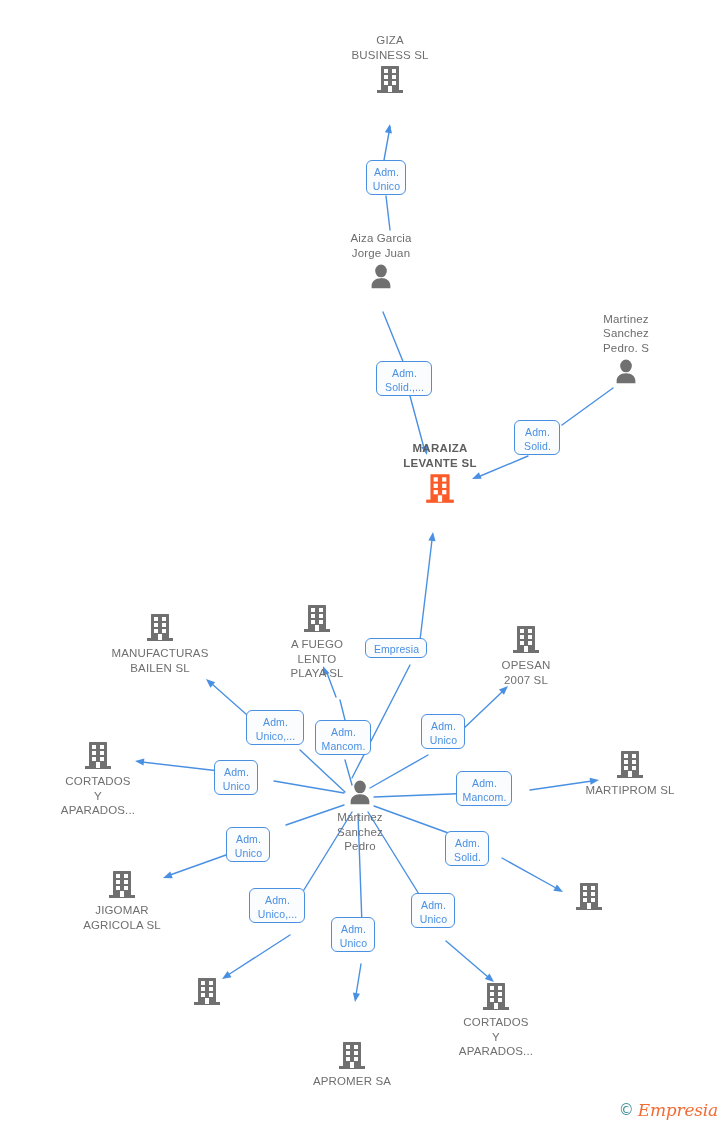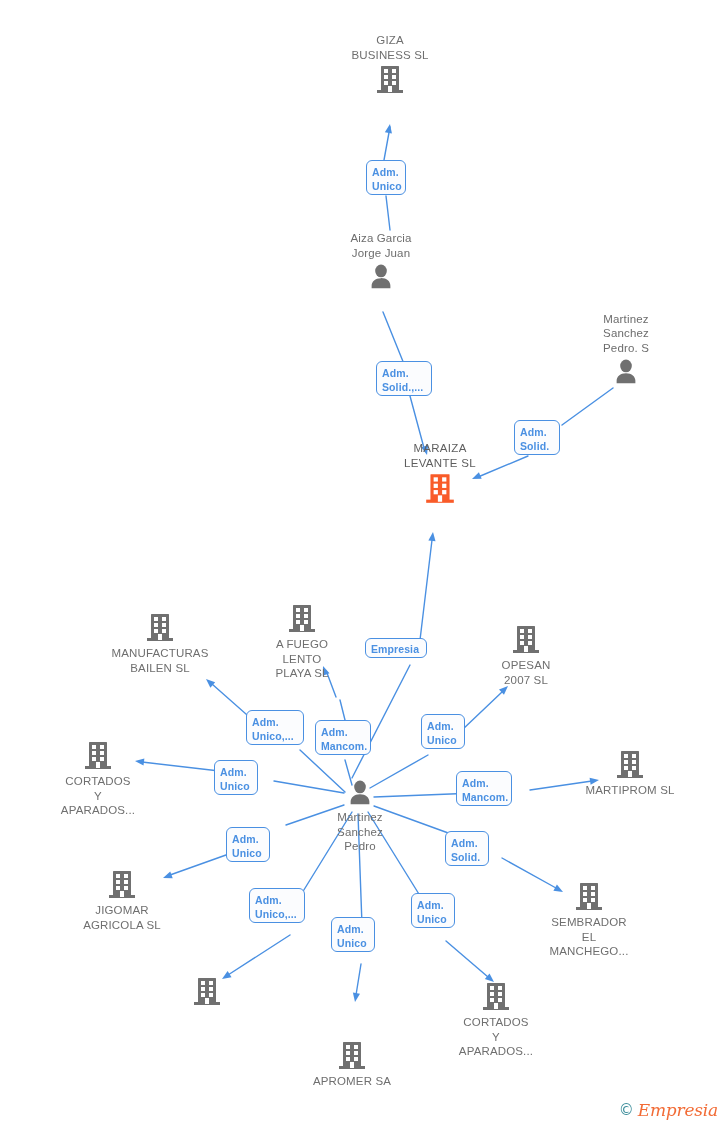--- a/index.html
+++ b/index.html
@@ -40,46 +40,45 @@
   .node .nlabel {
     font-size: 11.5px;
     color: #6d6d6d;
     letter-spacing: 0.15px;
     white-space: pre-line;
     display: block;
   }
   .node.company .nlabel { color: #6f6f6f; }
   .node.focus .nlabel {
     color: #5e5e5e;
-    font-weight: normal;
+    font-weight: bold;
     letter-spacing: 0.3px;
     font-size: 11.5px;
   }
   .node .glyph {
     display: block;
     margin: 2px auto 0 auto;
     line-height: 0;
   }
   .node.labelbelow .glyph { margin: 0 auto 2px auto; }
 
   
   .chip {
     position: absolute;
     box-sizing: border-box;
     border: 1.3px solid #4a90e2;
     border-radius: 6px;
     background: #fbfcfe;
     color: #4a90e2;
     font-size: 10.5px;
     line-height: 14px;
-    text-align: left;
+    text-align: center;
     padding: 4px 4px 4px 5px;
     white-space: pre-line;
     letter-spacing: 0.1px;
-    font-weight: bold;
   }
   .chip.one-line { padding-top: 3px; padding-bottom: 3px; }
 
   
   #watermark {
     position: absolute;
     right: 10px;
     bottom: 6px;
     display: flex;
     align-items: center;
@@ -207,21 +206,21 @@
               <rect x="10" y="11" width="4" height="4"></rect>
               <rect x="18" y="11" width="4" height="4"></rect>
               <rect x="10" y="17" width="4" height="4"></rect>
               <rect x="18" y="17" width="4" height="4"></rect>
               <rect x="14" y="22" width="4" height="6"></rect>
             </g>
           </svg></span>
         <span class="nlabel">MANUFACTURAS
 BAILEN  SL</span>
       </div>
-      <div class="node company labelbelow" style="left: 302px; top: 603px; text-align: center;">
+      <div class="node company labelbelow" style="left: 317px; top: 603px; text-align: center;">
         <span class="glyph"><svg width="32" height="32" viewBox="0 0 32 32">
             <g fill="#707070">
               <rect x="7" y="2" width="18" height="26" rx="0.5"></rect>
               <rect x="3" y="26" width="26" height="3"></rect>
             </g>
             <g fill="#ffffff">
               <rect x="10" y="5" width="4" height="4"></rect>
               <rect x="18" y="5" width="4" height="4"></rect>
               <rect x="10" y="11" width="4" height="4"></rect>
               <rect x="18" y="11" width="4" height="4"></rect>
@@ -330,23 +329,20 @@
             <g fill="#ffffff">
               <rect x="10" y="5" width="4" height="4"></rect>
               <rect x="18" y="5" width="4" height="4"></rect>
               <rect x="10" y="11" width="4" height="4"></rect>
               <rect x="18" y="11" width="4" height="4"></rect>
               <rect x="10" y="17" width="4" height="4"></rect>
               <rect x="18" y="17" width="4" height="4"></rect>
               <rect x="14" y="22" width="4" height="6"></rect>
             </g>
           </svg></span>
-        <span class="nlabel">SEMBRADOR
-EL
-MANCHEGO...</span>
       </div>
       <div class="node company labelbelow" style="left: 207px; top: 976px;">
         <span class="glyph"><svg width="32" height="32" viewBox="0 0 32 32">
             <g fill="#707070">
               <rect x="7" y="2" width="18" height="26" rx="0.5"></rect>
               <rect x="3" y="26" width="26" height="3"></rect>
             </g>
             <g fill="#ffffff">
               <rect x="10" y="5" width="4" height="4"></rect>
               <rect x="18" y="5" width="4" height="4"></rect>

